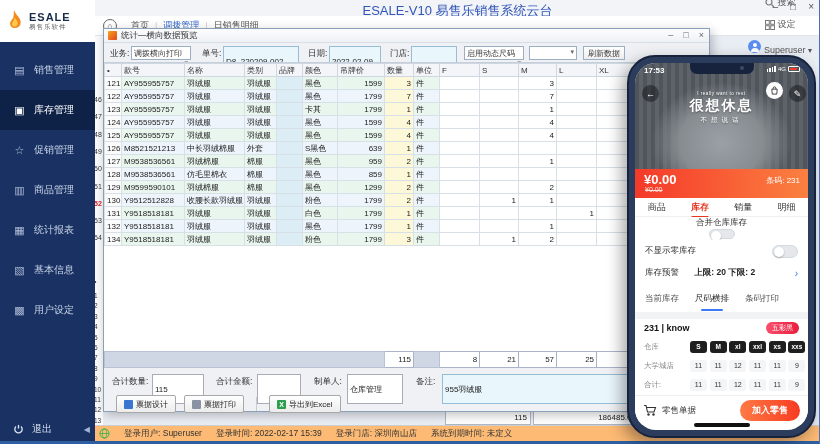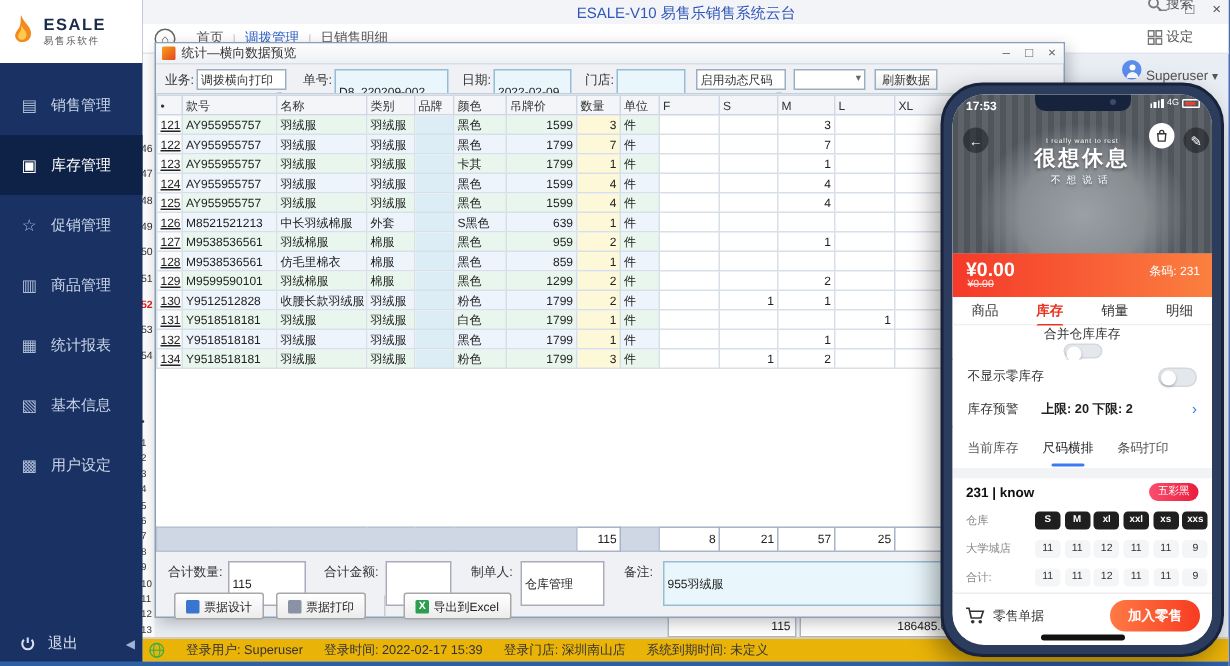--- a/index.html
+++ b/index.html
@@ -2,21 +2,21 @@
 <html><head>
 <meta charset="utf-8">
 <style>
   * { margin:0; padding:0; box-sizing:border-box; }
   body { width:820px; height:444px; font-family:"Liberation Sans", sans-serif; }
   .app { position:relative; width:820px; height:444px; background:#e9edf4; overflow:hidden;
          border-right:1px solid #4a6fb5; }
 
   
   .titlebar { position:absolute; left:95px; top:0; width:725px; height:16px; background:#f2f4f8; }
-  .titlebar .wtitle { position:absolute; left:0; right:0; top:2px; text-align:center; font-size:10px; color:#3156b8; }
+  .titlebar .wtitle { position:absolute; left:0; right:0; top:2px; text-align:center; font-size:13px; color:#3156b8; }
   .wctrls { position:absolute; right:6px; top:1px; display:flex; gap:12px; font-size:10px; color:#555; }
   .wctrls span { cursor:default; }
   .menubar { position:absolute; left:95px; top:16px; width:725px; height:20px; background:#fff; border-bottom:1px solid #e3e6ea; display:flex; align-items:center; }
   .menubar .home { width:14px; height:14px; border:1px solid #666; border-radius:50%; display:flex; align-items:center; justify-content:center; font-size:9px; color:#444; margin:0 8px 0 8px; }
   .mtab { font-size:9px; color:#555; padding:0 6px; }
   .mtab.active { color:#2e62c9; }
   .msep { color:#ccc; font-size:9px; }
   .menubar-right { margin-left:auto; display:flex; align-items:center; gap:9px; padding-right:8px; font-size:9px; color:#555;flex-direction:column; }
   .mini-ic { display:inline-block; vertical-align:middle; }
   .avatar { width:13px; height:13px; border-radius:50%; background:#5b8def; display:inline-block; position:relative; }
@@ -35,21 +35,21 @@
   .nav-item.active { background:#0e2147; color:#fff; }
   .nav-item.active .ni { color:#fff; }
   .exit { position:absolute; bottom:8px; left:13px; display:flex; align-items:center; gap:8px; color:#d7e0ef; font-size:10px; cursor:pointer; }
   .collapse { position:absolute; bottom:10px; right:5px; color:#9fb3d2; font-size:8px; }
 
   
   .strip { position:absolute; left:94px; top:36px; width:9px; height:390px; background:#fbfbfb; overflow:hidden; font-size:7px; color:#333; z-index:1; }
   .strip span { position:absolute; left:0; width:9px; text-align:left; }
   .strip .hl { color:#d22; font-weight:bold; }
   .mw-foot { position:absolute; top:411px; height:14px; background:#fff; border:1px solid #b0b8c4; font-size:8px; color:#222; text-align:right; padding:1px 3px 0 0; z-index:1; }
-  .statusbar { position:absolute; left:95px; top:425px; width:725px; height:16px; background:#eab308; border-top:1px solid #cfcfcf; display:flex; align-items:center; gap:14px; font-size:8.5px; color:#333; padding-left:4px; z-index:2; }
+  .statusbar { position:absolute; left:95px; top:425px; width:725px; height:16px; background:#fdba74; border-top:1px solid #cfcfcf; display:flex; align-items:center; gap:14px; font-size:8.5px; color:#333; padding-left:4px; z-index:2; }
   .bottomline { position:absolute; left:0; top:441px; width:820px; height:3px; background:#2e5fa3; z-index:4; }
 
   
   .dialog { position:absolute; left:103px; top:28px; width:607px; height:384px; background:#eff1f4; border:1px solid #8aa0b8; box-shadow:2px 3px 10px rgba(0,0,0,.25); z-index:5;padding-left:11px; }
   .dlg-title { position:absolute; left:0; top:0; right:0; height:14px; background:linear-gradient(#fdfdfe,#eef1f5); border-bottom:1px solid #d8dee6; display:flex; align-items:center; gap:4px; padding-left:4px; font-size:8.5px; color:#333; }
   .dlg-ic { width:9px; height:9px; background:linear-gradient(135deg,#f7a21b,#e2431f); border-radius:1px; }
   .dlg-ctrls { position:absolute; right:5px; top:1px; display:flex; gap:10px; font-size:9px; color:#666; }
   .dlg-toolbar { position:absolute; left:0; top:15px; right:0; height:18px; font-size:8.5px; color:#333; }
   .dlg-toolbar label { position:absolute; top:4px; }
   .fld { position:absolute; top:2px; height:30px; border:1px solid #96bcd6; background:#e9f6fc; font-size:8px; color:#222; padding:0 2px; font-family:"Liberation Sans",sans-serif; }
@@ -62,21 +62,21 @@
   .bic.doc { background:#3a76d0; }
   .bic.prn { background:#8a93a3; }
   .bic.xls { background:#2d9e4f; color:#fff; font-size:7px; line-height:9px; text-align:center; font-weight:bold; }
 
   .tablewrap { position:absolute; left:0; top:33px; width:606px; height:289px; background:#fff; overflow:hidden; border-top:1px solid #c6cfd9; }
   table.grid { border-collapse:collapse; table-layout:fixed; width:600px; font-size:8px; color:#222; }
   .grid td, .grid th { border:1px solid #d7dfe7; height:13px; padding:0 2px; overflow:hidden; white-space:nowrap; }
   .grid th { background:#f3f5f8; font-weight:normal; color:#333; text-align:left; border-color:#cfd8e2; }
   .grid tbody tr:nth-child(odd) td { background:#e9f6ee; }
   .grid tbody tr:nth-child(even) td { background:#edf4fb; }
-  .grid td.c-rn { background:#fbfbfb !important; text-align:center; color:#222;text-decoration:underline; }
+  .grid td.c-rn { background:#fbfbfb !important; text-align:center; color:#222; }
   .grid td.c-brand { background:#dcedf6 !important; }
   .grid td.c-qty { background:#fdf8d8 !important; }
   .grid td.c-size { background:#fff !important; }
   .grid td.c-num { text-align:right; }
   .sumwrap { position:absolute; left:0; top:322px; width:606px; height:18px; }
   table.sumgrid { border-collapse:collapse; table-layout:fixed; width:600px; font-size:8px; }
   .sumgrid td { height:16px; padding:0 2px; }
   .sumgrid td.band { background:#cfd6e4; border:1px solid #b9c2d4; }
   .sumgrid td.c-sumval { background:#fff; border:1px solid #a9b4c8; text-align:right; color:#222; }
   .dlg-footer { position:absolute; left:0; top:343px; right:0; height:18px; font-size:8.5px; color:#333; }

